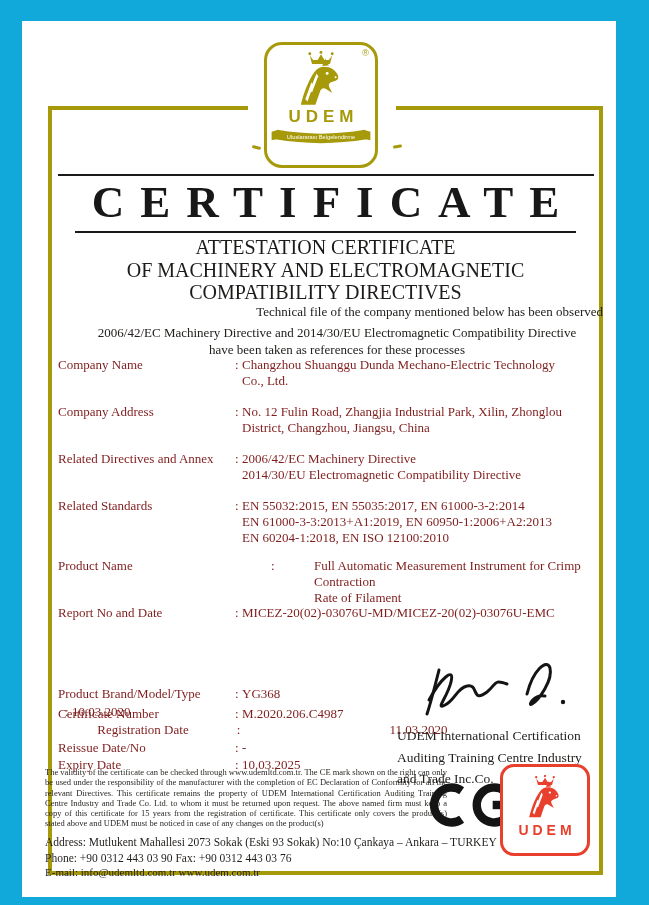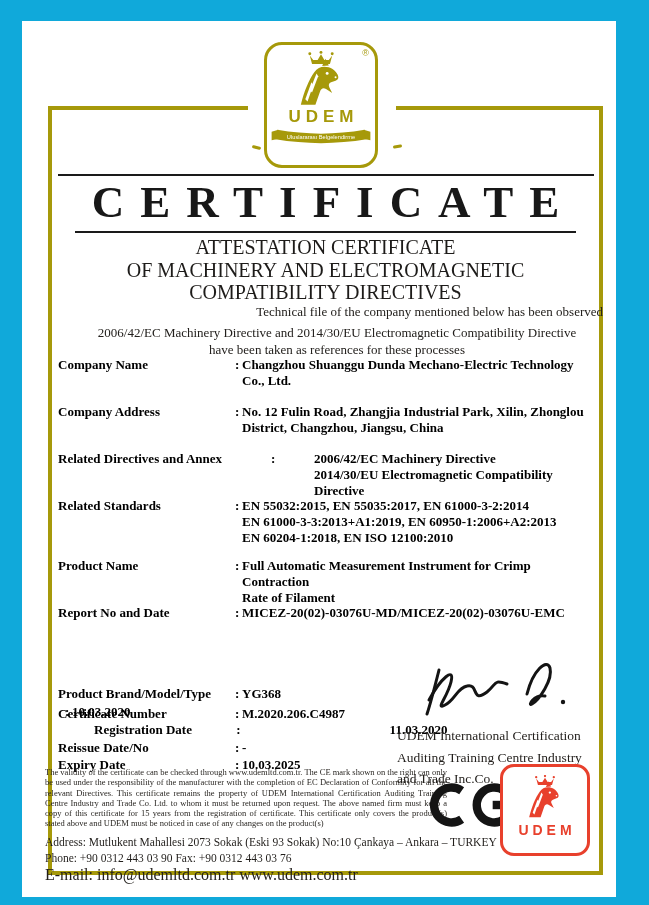--- a/index.html
+++ b/index.html
@@ -37,41 +37,41 @@
     font-size:45px; font-weight:bold; letter-spacing:16px; text-indent:16px;
     color:#181818; line-height:50px; white-space:nowrap;
   }
   .attestation {
     position:absolute; left:48px; top:236px; width:555px; text-align:center;
     font-size:20px; line-height:22.5px; color:#1d1b19; white-space:pre-line;
   }
   .note-1 { position:absolute; left:48px; top:304px; width:555px; text-align:right; font-size:13px; color:#23201d; }
   .note-2 { position:absolute; left:48px; top:324px; width:578px; text-align:center; font-size:13px; line-height:17px; white-space:pre-line; color:#23201d; }
 
-  .field-row { position:absolute; left:58px; width:537px; display:flex; font-size:13px; line-height:16px; color:#000000;font-weight:bold; }
+  .field-row { position:absolute; left:58px; width:537px; display:flex; font-size:13px; line-height:16px; color:#7f1d1d; }
   .f-label { flex:0 0 170px; }
   .f-colon { flex:0 0 14px; padding-left:7px; }
   .f-value { flex:1; white-space:pre-line; }
-  .r1  { top:357px; } .r2  { top:404px; } .r3  { top:451px;gap:36px; } .r4  { top:498px; }
-  .r5  { top:558px; } .r6  { top:605px; } .r7  { top:643px;margin-top:43px; } .r8  { top:706px; }
+  .r1  { top:357px; } .r2  { top:404px; } .r3  { top:451px; } .r4  { top:498px; }
+  .r5  { top:558px;gap:36px; } .r6  { top:605px; } .r7  { top:643px;margin-top:43px; } .r8  { top:706px; }
   .r9  { top:704px; } .r10 { top:722px;text-align:center; } .r11 { top:740px; } .r12 { top:757px; }
 
   .issuer {
     position:absolute; left:397px; top:725px; width:210px;
     font-size:13.5px; line-height:21.5px; white-space:pre-line; color:#211e1b;
   }
   .signature-svg { position:absolute; left:415px; top:656px; }
 
   .legal {
     position:absolute; left:45px; top:767px; width:402px;
     font-size:8.5px; line-height:10.3px; text-align:justify; color:#2a2723;
   }
   .addr  { position:absolute; left:45px; top:836px; width:460px; font-size:11.5px; color:#211e1b; }
   .phone { position:absolute; left:45px; top:852px; width:460px; font-size:11.5px; color:#211e1b; }
-  .email { position:absolute; left:45px; top:866px; width:460px; font-size:16px; color:#211e1b; }
+  .email { position:absolute; left:45px; top:866px; width:460px; font-size:11px; color:#211e1b; }
 
   .ce-svg { position:absolute; left:430px; top:770px; }
 
   .bottom-logo {
     position:absolute; left:500px; top:764px; width:90px; height:92px;
     background:#fff; border:3px solid #E8402C; border-radius:14px; text-align:center;
   }
   .brand-red {
     font-family:"Liberation Sans",sans-serif; font-weight:bold; color:#E8402C;
     font-size:14px; letter-spacing:4px; padding-left:4px; line-height:14px; margin-top:4px;

